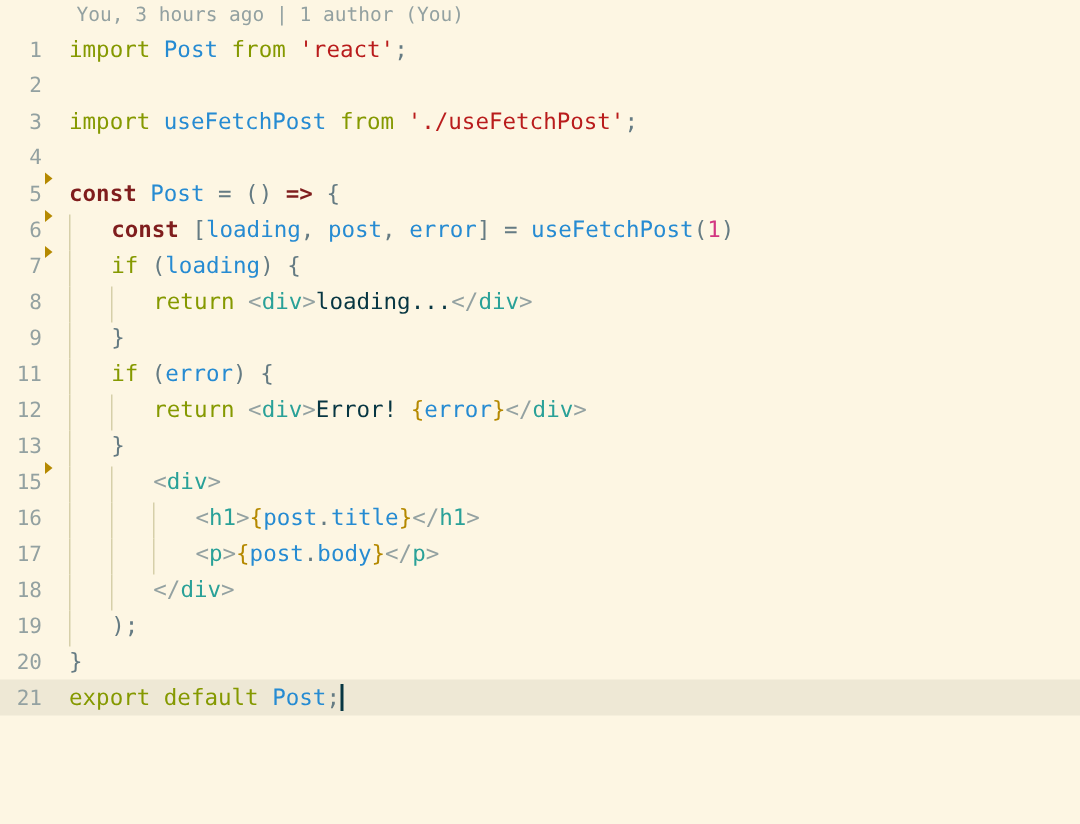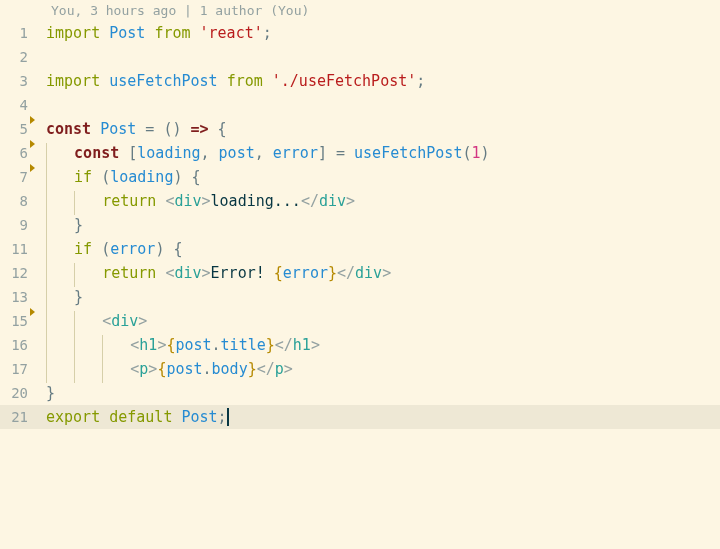--- a/index.html
+++ b/index.html
@@ -176,20 +176,30 @@
         <div class="gutter">16</div>
         <div class="fold"></div>
         <div class="code"><span class="indent-guide"></span>   <span class="indent-guide"></span>   <span class="indent-guide"></span>   <span class="tagp">&lt;</span><span class="tag">h1</span><span class="tagp">&gt;</span><span class="jsx">{</span><span class="attr">post</span><span class="punc">.</span><span class="attr">title</span><span class="jsx">}</span><span class="tagp">&lt;/</span><span class="tag">h1</span><span class="tagp">&gt;</span></div>
       </div>
       <div class="line">
         <div class="gutter">17</div>
         <div class="fold"></div>
         <div class="code"><span class="indent-guide"></span>   <span class="indent-guide"></span>   <span class="indent-guide"></span>   <span class="tagp">&lt;</span><span class="tag">p</span><span class="tagp">&gt;</span><span class="jsx">{</span><span class="attr">post</span><span class="punc">.</span><span class="attr">body</span><span class="jsx">}</span><span class="tagp">&lt;/</span><span class="tag">p</span><span class="tagp">&gt;</span></div>
       </div>
       <div class="line">
+        <div class="gutter">18</div>
+        <div class="fold"></div>
+        <div class="code"><span class="indent-guide"></span>   <span class="indent-guide"></span>   <span class="tagp">&lt;/</span><span class="tag">div</span><span class="tagp">&gt;</span></div>
+      </div>
+      <div class="line">
+        <div class="gutter">19</div>
+        <div class="fold"></div>
+        <div class="code"><span class="indent-guide"></span>   <span class="punc">);</span></div>
+      </div>
+      <div class="line">
         <div class="gutter">20</div>
         <div class="fold"></div>
         <div class="code"><span class="punc">}</span></div>
       </div>
       <div class="line hl-line">
         <div class="gutter">21</div>
         <div class="fold"></div>
         <div class="code"><span class="kw">export</span><span class="plain"> </span><span class="kw">default</span><span class="plain"> </span><span class="fn">Post</span><span class="punc">;</span><span class="cursor"></span></div>
       </div>
     </div>

